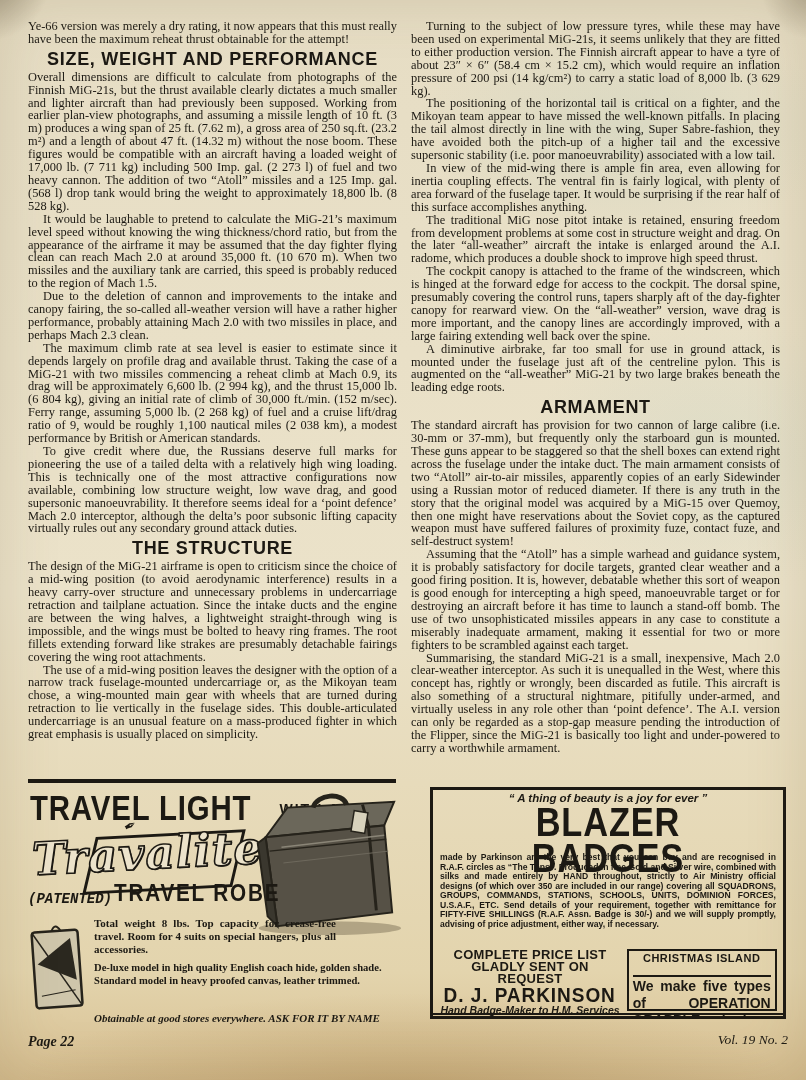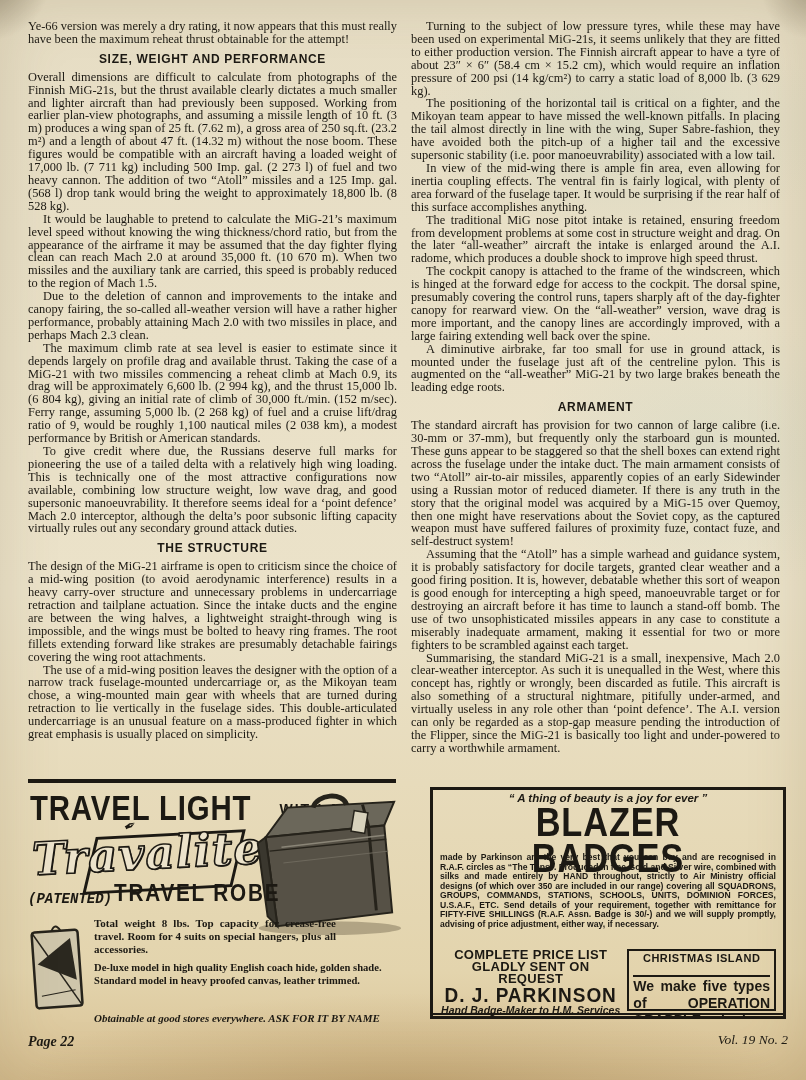--- a/index.html
+++ b/index.html
@@ -26,21 +26,21 @@
   }
 
   
   .cols { position:absolute; top:20px; left:28px; width:752px; display:flex; gap:14px; }
   .col  { width:369px; height:758px; overflow:hidden;
           font-size:12.4px; line-height:12.9px; text-align:justify; }
   .col p { margin:0; text-indent:15px; }
   .col p.flush { text-indent:0; }
   .heading {
     font-family:"Liberation Sans", sans-serif; font-weight:bold;
-    font-size:12px; letter-spacing:.7px; text-align:center; margin:7px 0 5px;
+    font-size:18px; letter-spacing:.7px; text-align:center; margin:7px 0 5px;
   }
 
   
   .travel-ad { position:absolute; left:28px; top:779px; width:372px; height:258px; }
   .t-rule { position:absolute; left:0; top:0; width:368px; height:4px; background:#1c1913; }
   .t-head { position:absolute; left:2px; top:9px; white-space:nowrap; }
   .t-headline {
     display:inline-block; font-family:"Liberation Sans", sans-serif; font-weight:bold;
     font-size:35px; letter-spacing:1px; transform:scaleX(.84); transform-origin:left center;
   }
@@ -75,21 +75,21 @@
               font-family:"Liberation Sans", sans-serif; font-weight:bold; font-size:12.5px; letter-spacing:1.6px; }
   .t-avail { position:absolute; left:66px; top:233px; width:312px;
              font-style:italic; font-weight:bold; font-size:11px; }
   .t-co { position:absolute; left:66px; top:248px; width:312px;
           font-family:"Liberation Sans", sans-serif; font-weight:bold; font-size:10.6px; letter-spacing:.4px; }
 
   
   .blazer-ad {
     position:absolute; left:430px; top:787px; width:356px; height:232px;
     border:3px solid #1c1913; padding:2px 7px 0; overflow:hidden;
-    font-family:"Liberation Sans", sans-serif; display:flex; flex-direction:column;
+    font-family:"Liberation Sans", sans-serif; display:flex; flex-direction:column;align-items:center;
   }
   .b-tagline { text-align:center; font-style:italic; font-weight:bold; font-size:11.5px; height:14px; }
   .b-title { text-align:center; height:37px; }
   .b-title span {
     display:inline-block; font-weight:bold; font-size:40px; line-height:36px; letter-spacing:1px;
     transform:scaleX(.86); transform-origin:center;
   }
   .b-body { flex:0 0 auto; font-weight:bold; font-size:8.6px; line-height:9.5px;
             text-align:justify; margin-top:12px; height:96px; overflow:hidden; }
   .b-bottom { display:flex; gap:6px; height:62px; }

